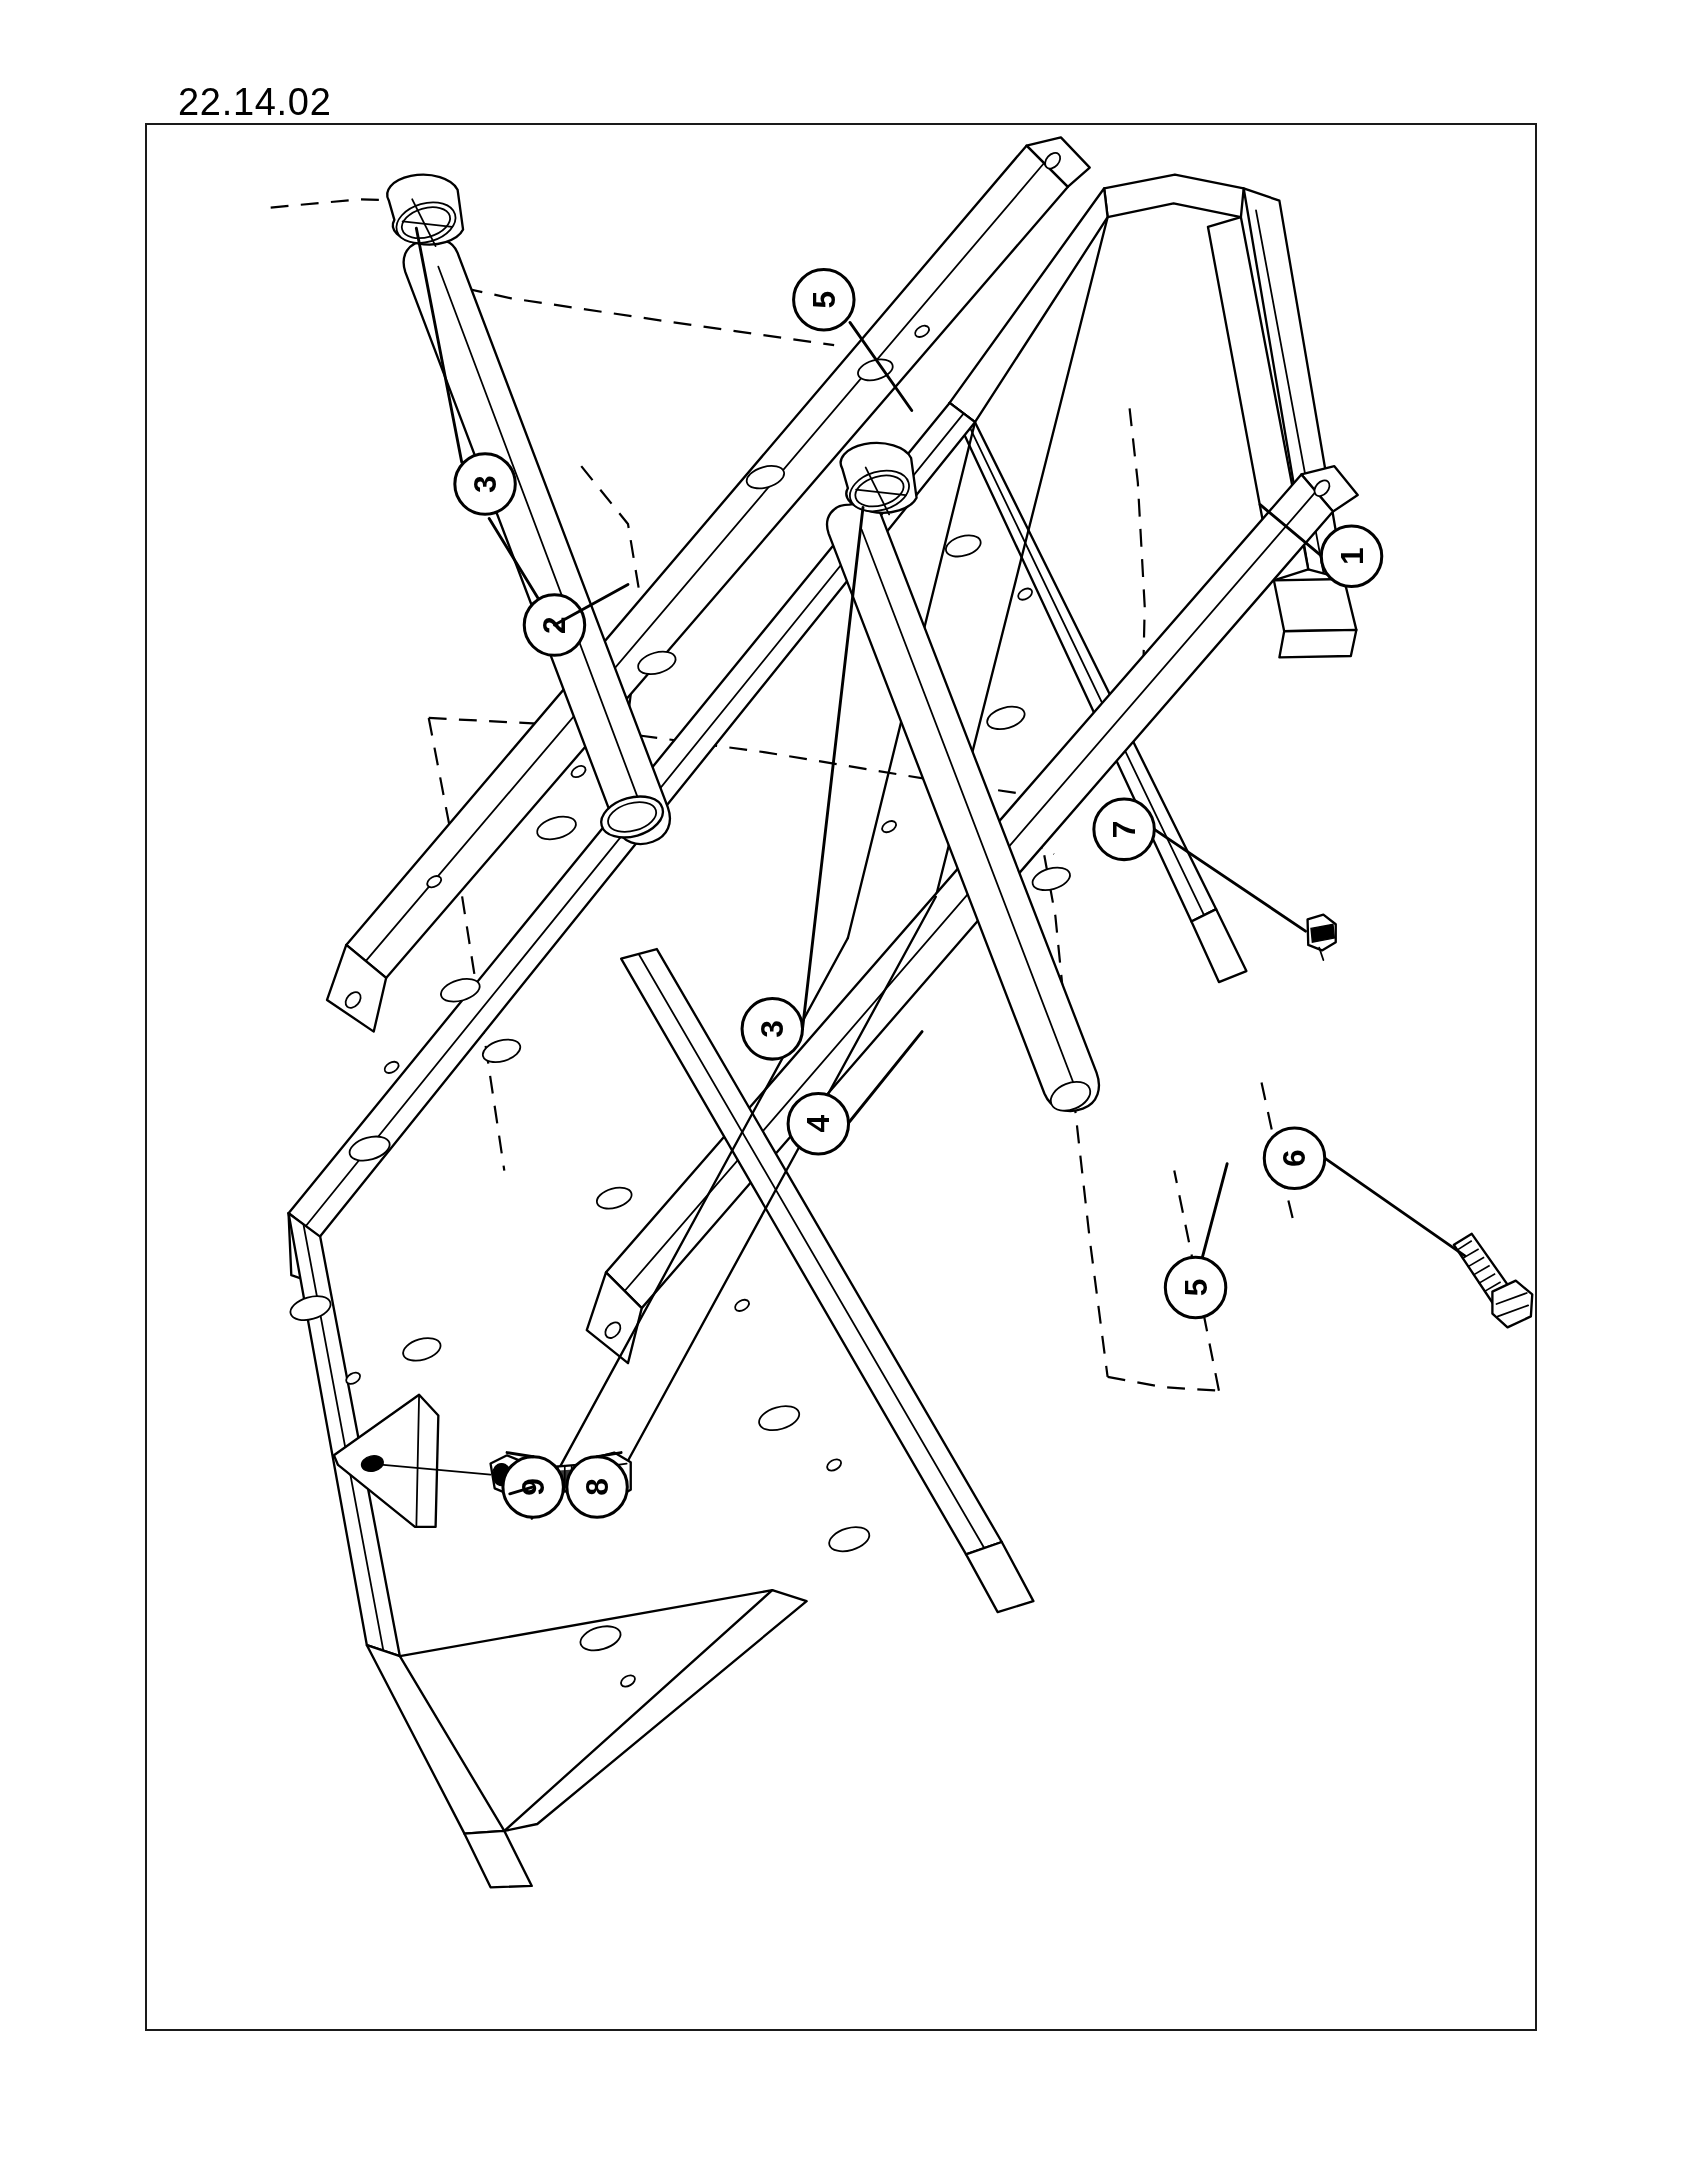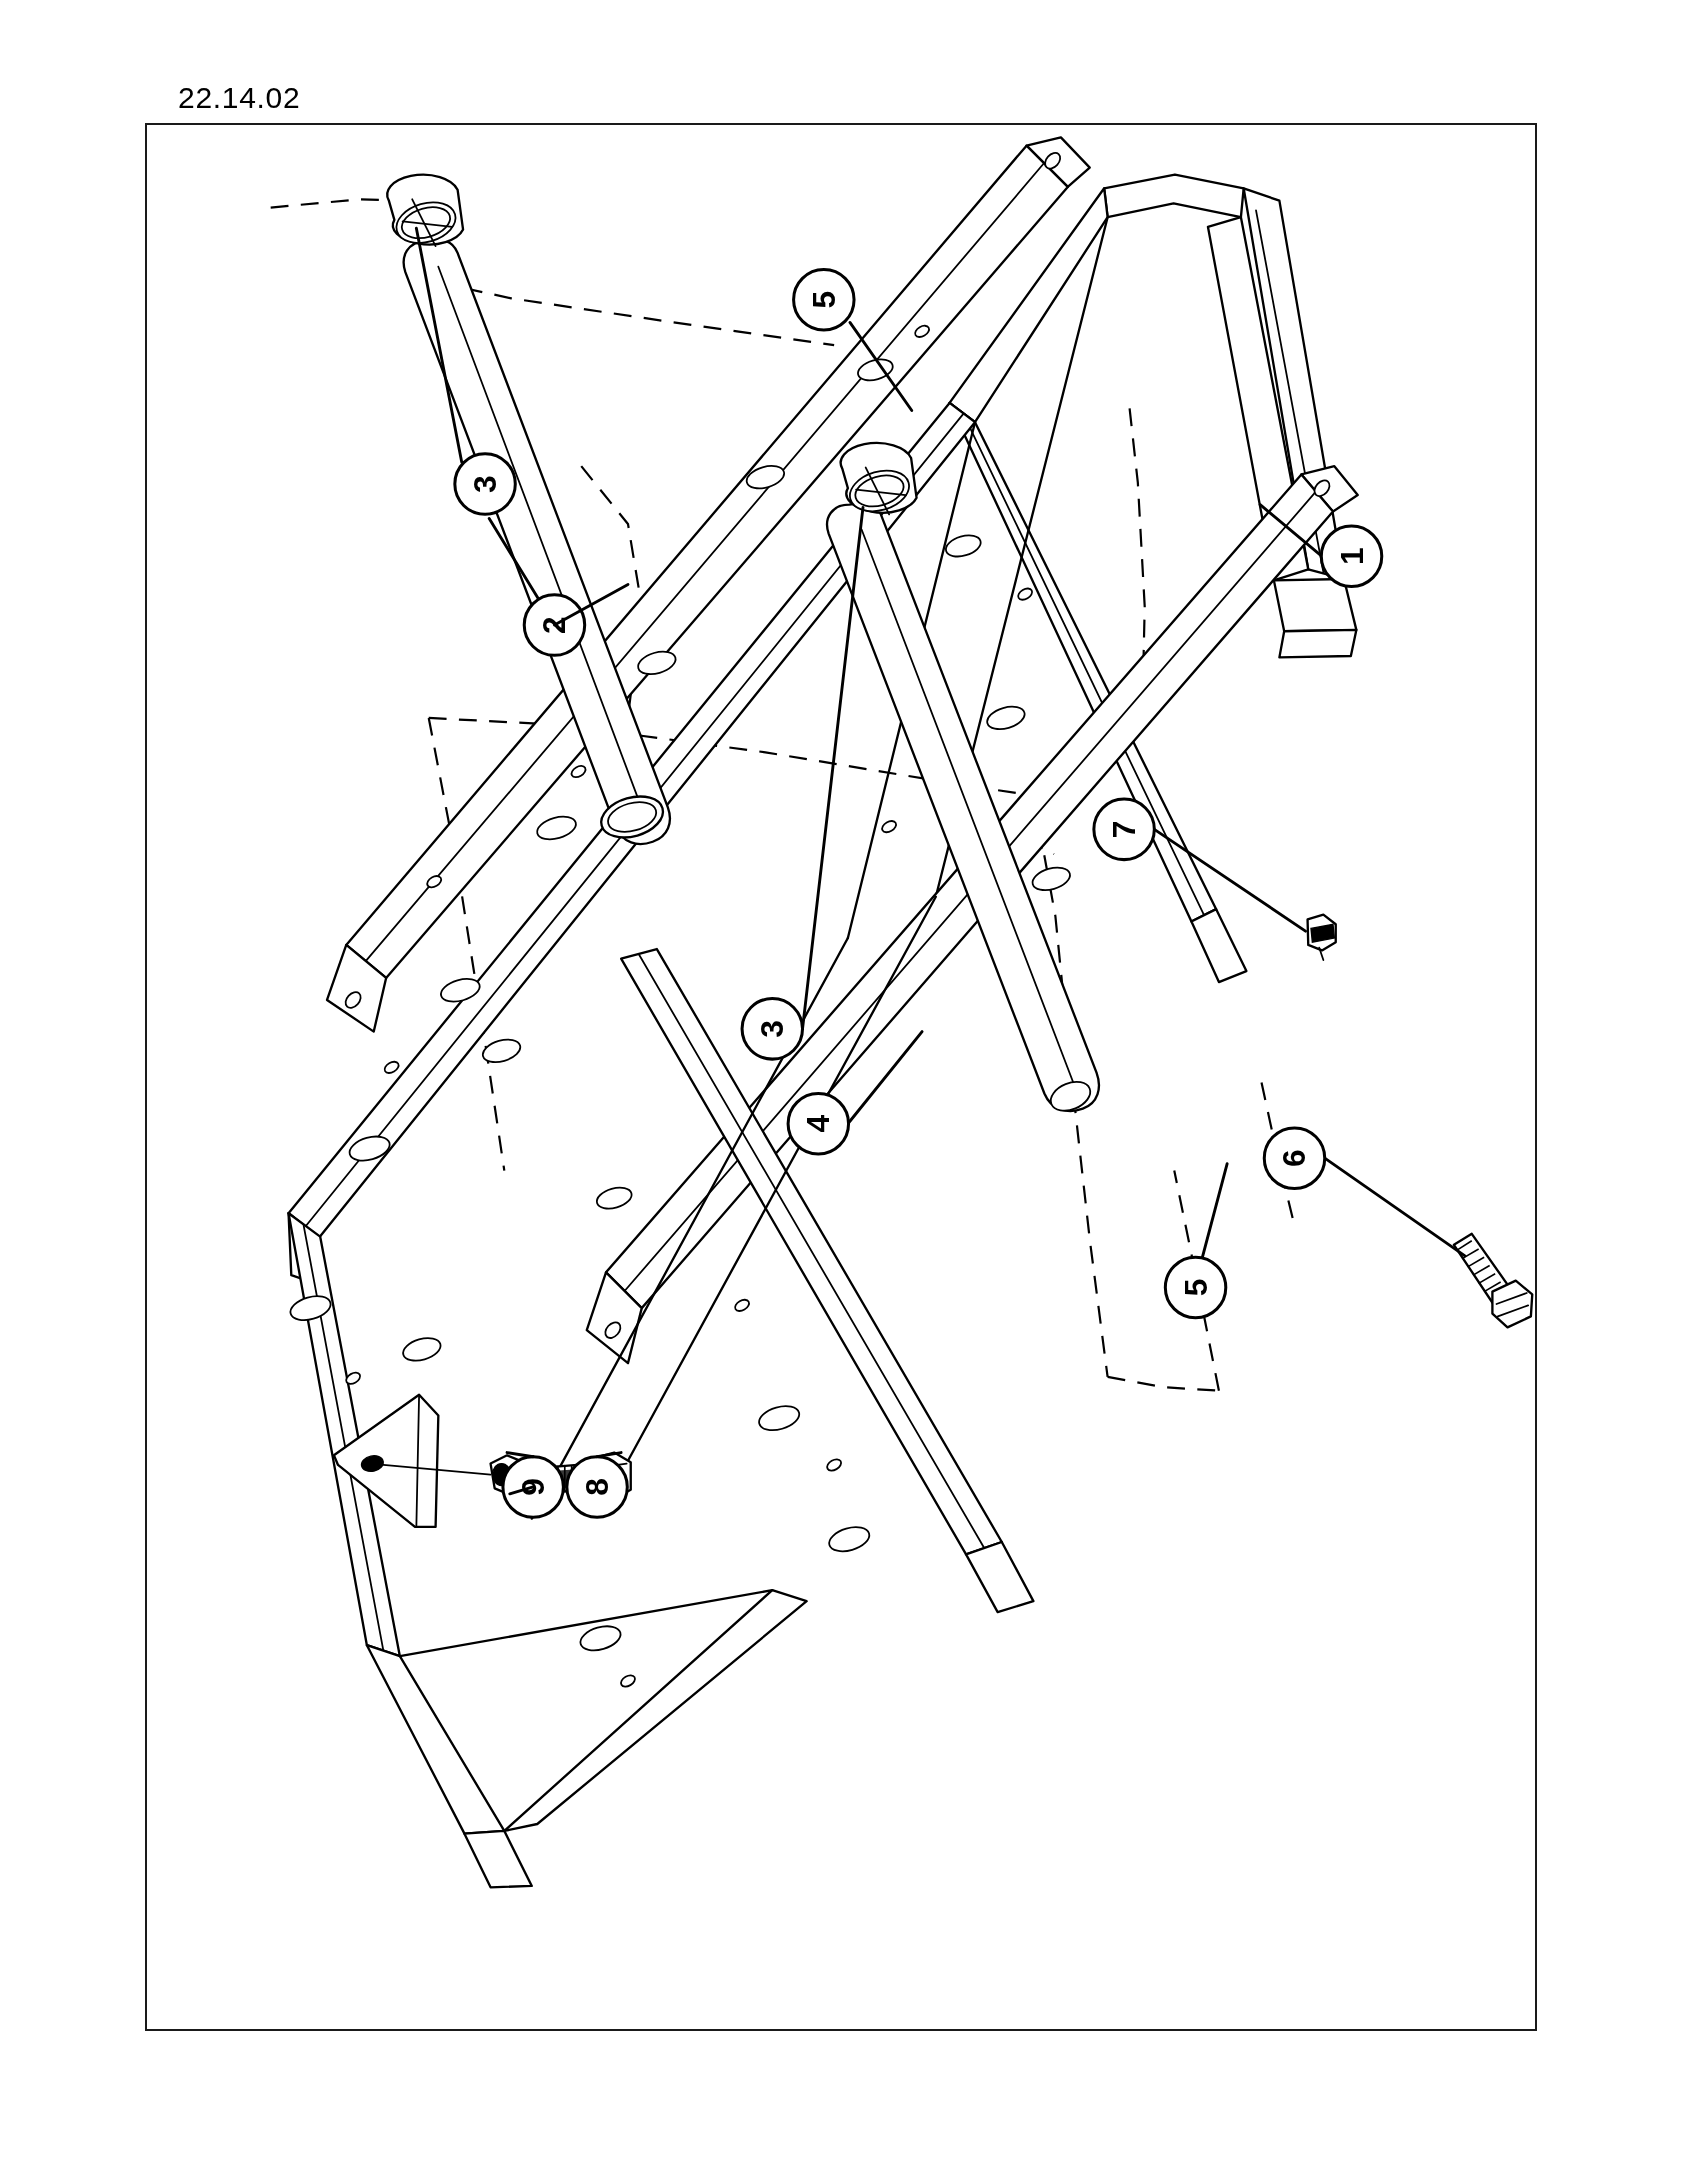--- a/index.html
+++ b/index.html
@@ -19,21 +19,21 @@
     position: absolute;
     inset: 0;
     background: #ffffff;
   }
 
   
   .page-number {
     position: absolute;
     left: 178px;
     top: 81px;
-    font-size: 30px;
+    font-size: 38px;
     color: #000;
     letter-spacing: 0.7px;
     font-family: "Liberation Sans", sans-serif;
     white-space: nowrap;
   }
 
   
   .drawing-frame {
     position: absolute;
     left: 145px;

